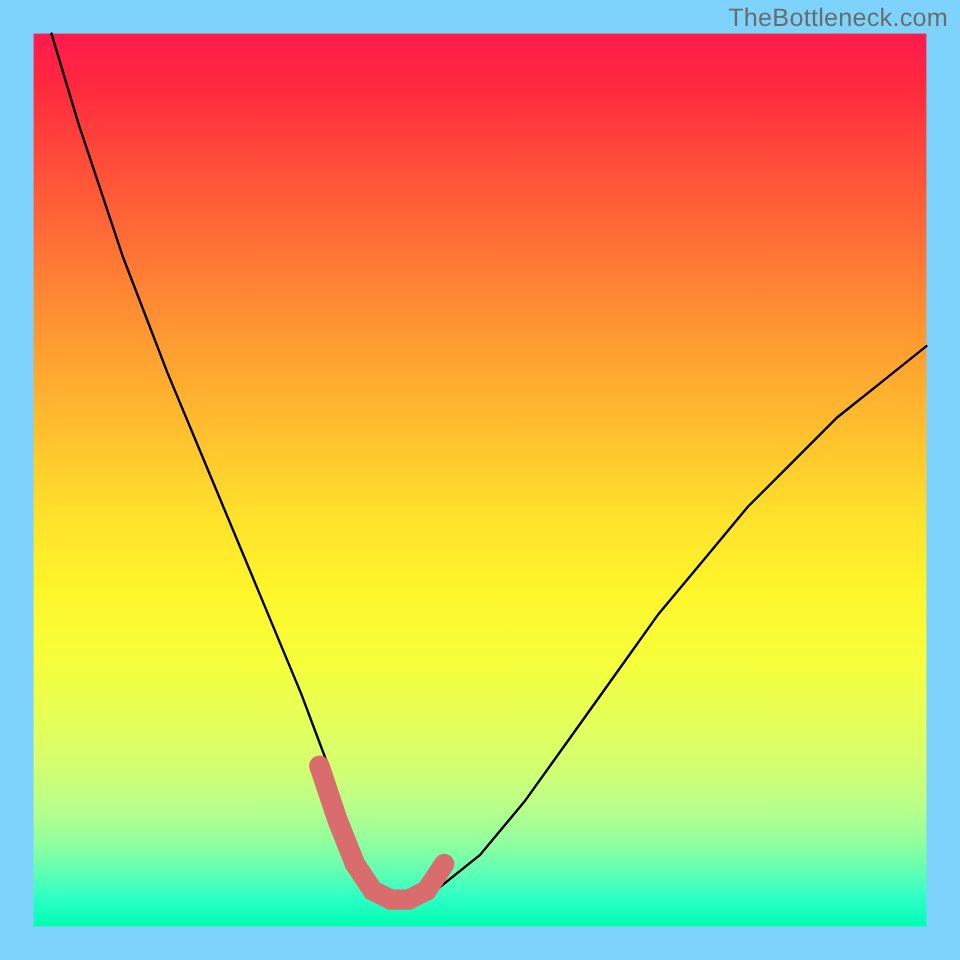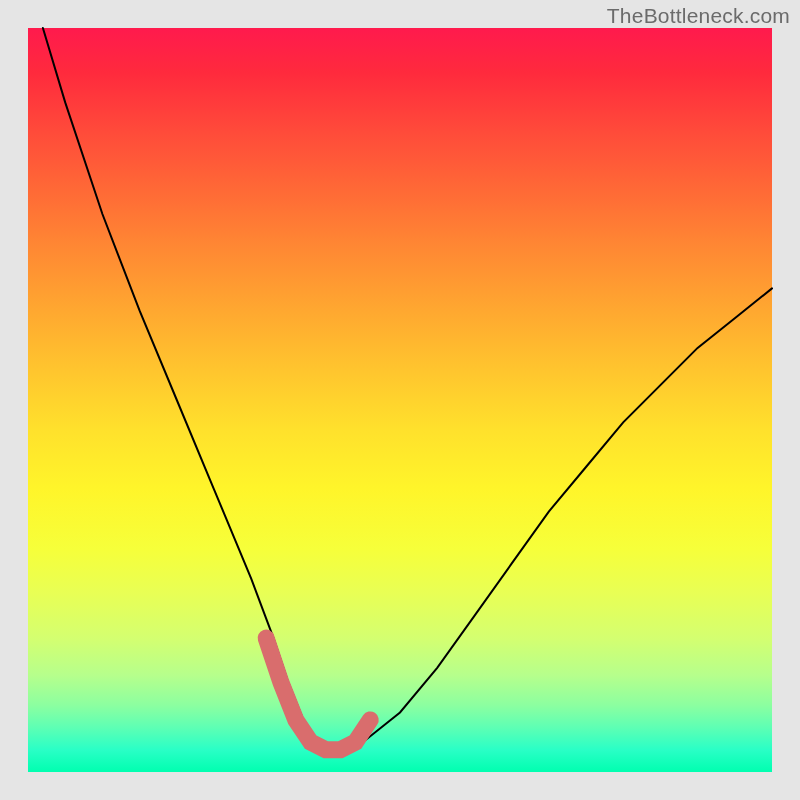--- a/index.html
+++ b/index.html
@@ -10,21 +10,21 @@
     background: #000;
     overflow: hidden;
     font-family: Arial, Helvetica, sans-serif;
   }
   .frame {
     position: absolute;
     top: 0;
     left: 0;
     width: 800px;
     height: 800px;
-    background: #e5e5e5;
+    background: #7dd3fc;
   }
   .plot {
     position: absolute;
     top: 28px;
     left: 28px;
     width: 744px;
     height: 744px;
     
   }
   .gradient {

